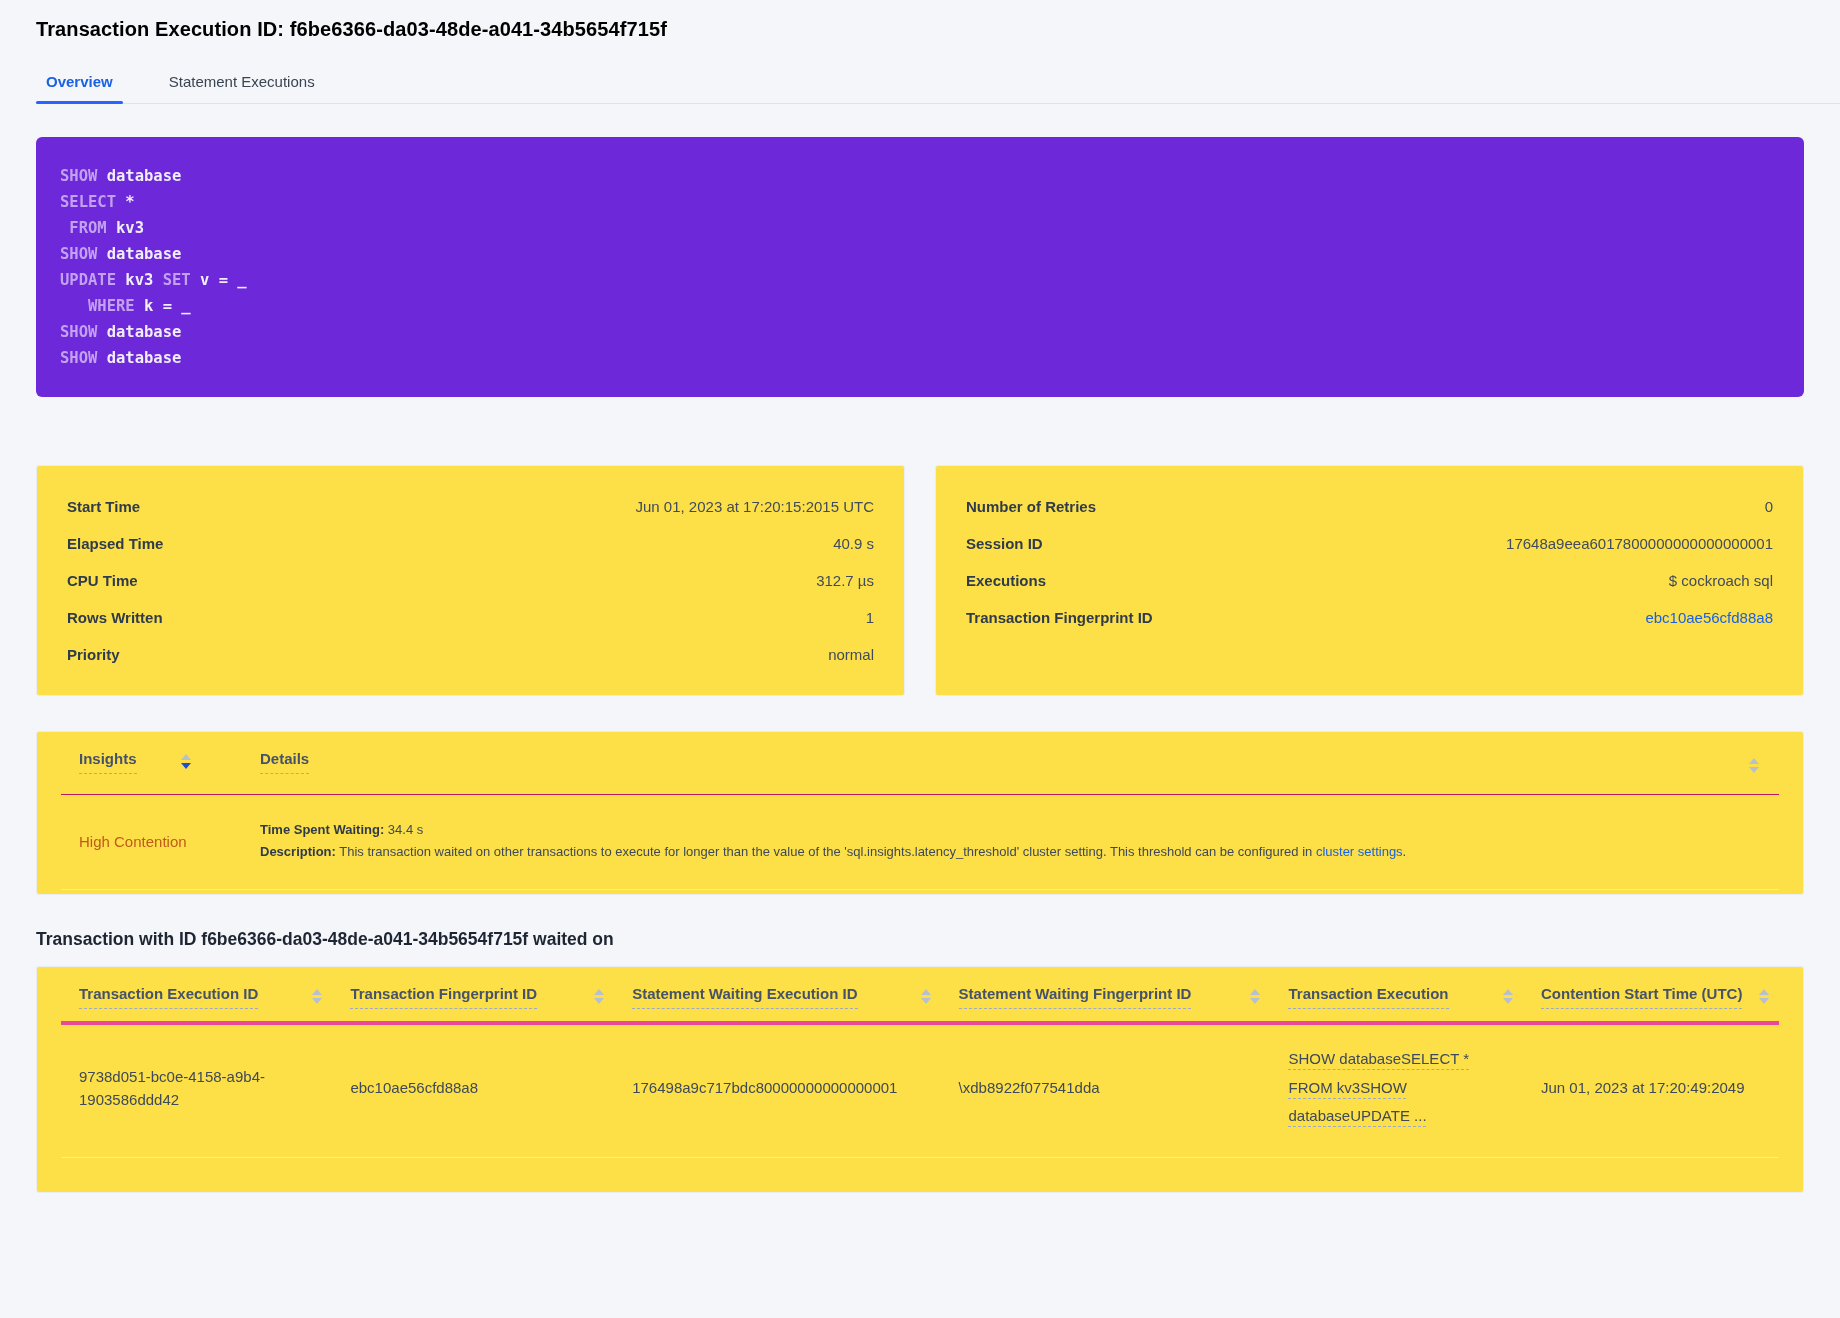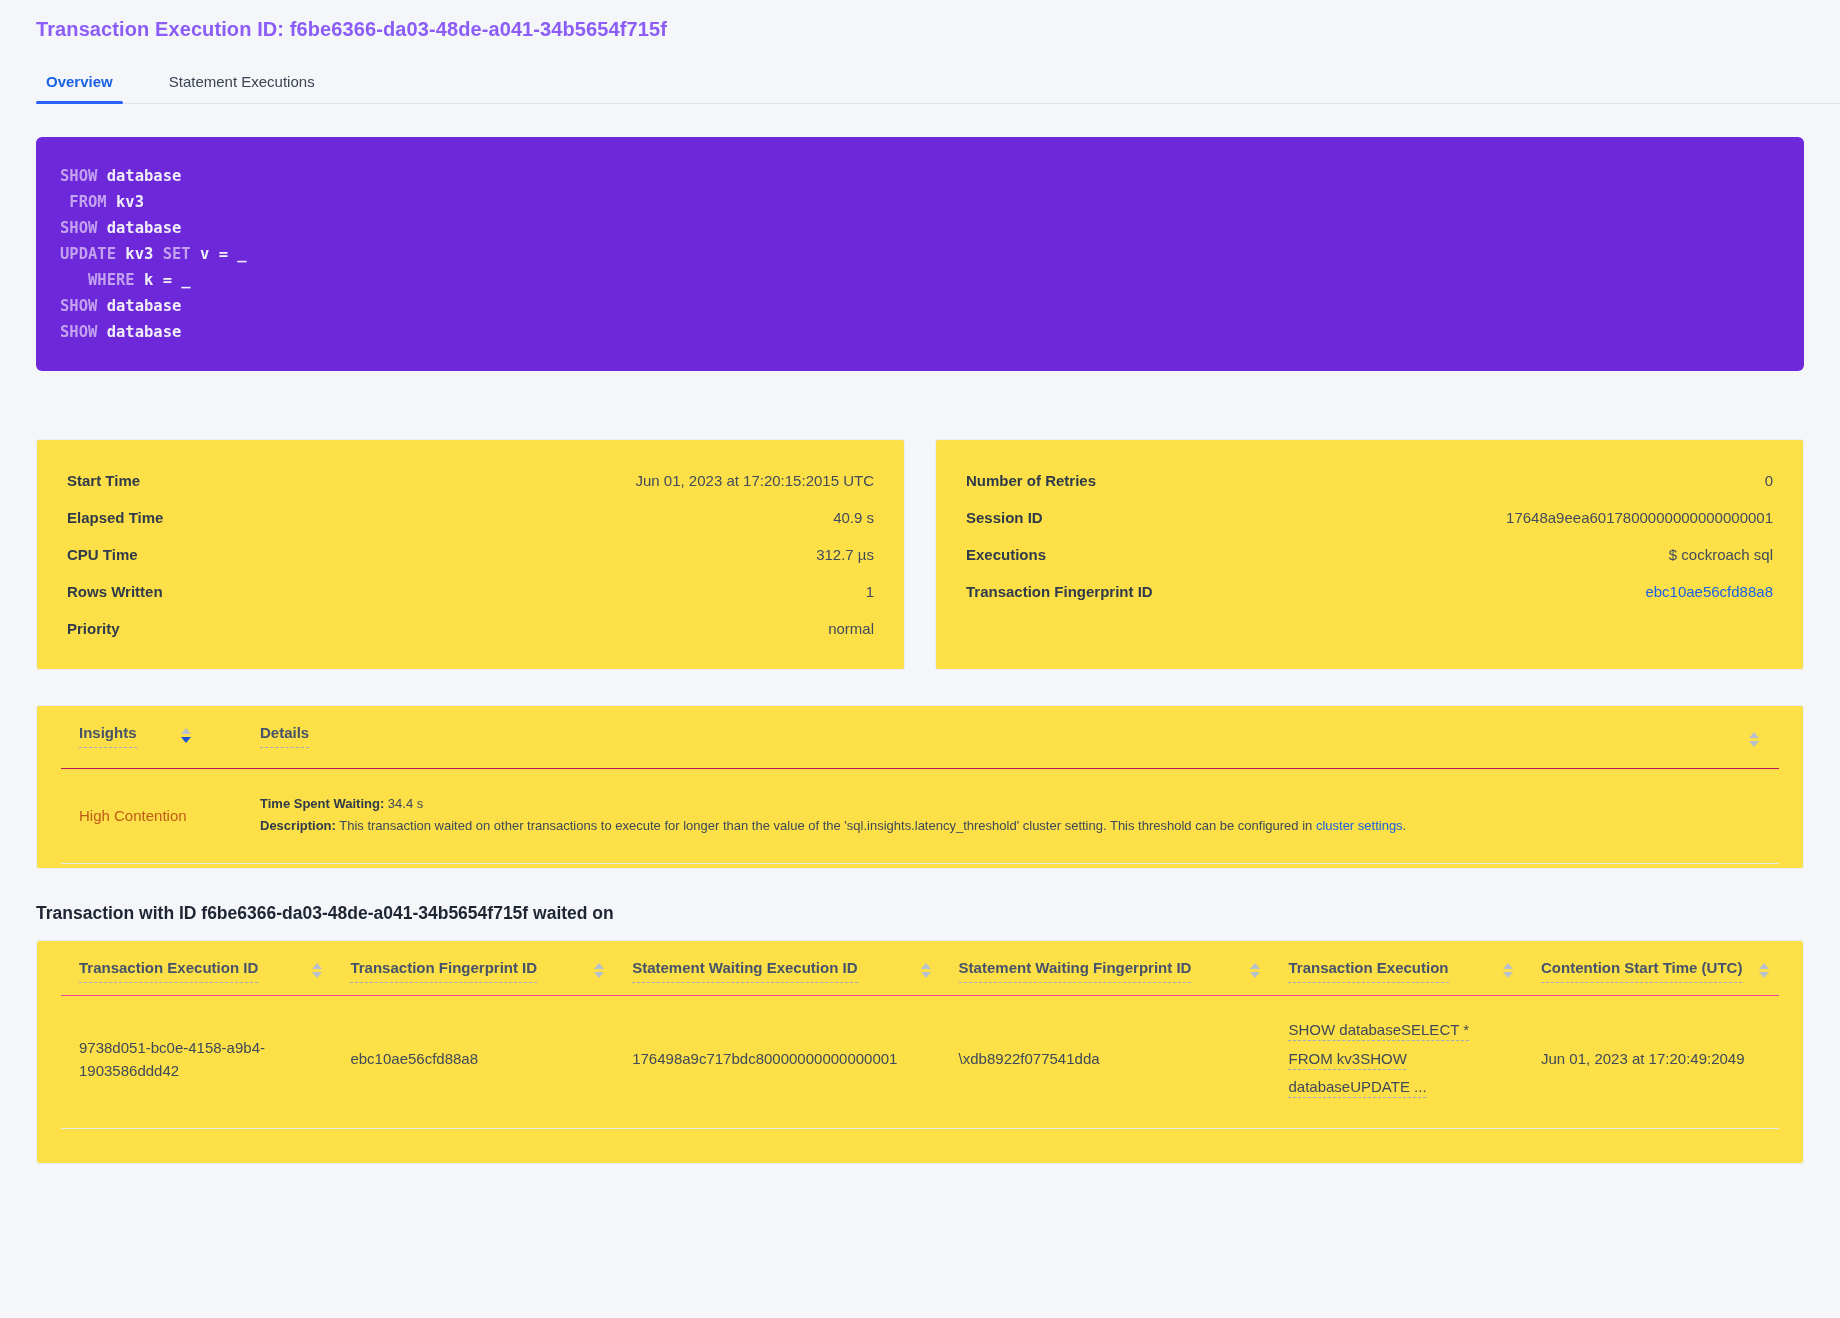--- a/index.html
+++ b/index.html
@@ -10,21 +10,21 @@
     color: #3c4758;
     overflow: hidden;
   }
   .page { padding: 18px 0 0 0; }
 
   
   .page-title {
     margin: 0 36px;
     font-size: 20px;
     font-weight: bold;
-    color: #8b5cf6;
+    color: #000000;
     letter-spacing: .1px;
   }
 
   
   .tab-bar {
     margin: 22px 0 0 36px;
     border-bottom: 1px solid #dfe4ec;
     display: flex;
   }
   .tab {
@@ -123,21 +123,21 @@
     margin: 34px 36px 0 36px;
     font-size: 17.5px;
     font-weight: bold;
     color: #1e2633;
   }
   .waited-card { margin: 16px 36px 0 36px; padding: 18px 24px 34px 24px; }
   .w-grid {
     display: grid;
     grid-template-columns: 15.8fr 16.4fr 19fr 19.2fr 14.7fr 14.9fr;
   }
-  .w-header { border-bottom: 1px solid #ec4899; padding-bottom: 12px; }
+  .w-header { border-bottom: 4px solid #ec4899; padding-bottom: 12px; }
   .w-th { padding-left: 18px; padding-right: 10px; display: flex; justify-content: space-between; align-items: flex-start; }
   .w-row { border-bottom: 1px solid #e4e9ef; padding: 20px 0 26px 0; align-items: center; }
   .w-td { padding-left: 18px; padding-right: 20px; font-size: 15px; color: #3e4959; line-height: 1.55; overflow-wrap: anywhere; }
   .dashed-link {
     color: #3e4959;
     text-decoration: underline dashed #9fabc0;
     text-decoration-thickness: 1px;
     text-underline-offset: 5px;
     cursor: pointer;
     line-height: 1.9;
@@ -151,20 +151,21 @@
   <h1 class="page-title">Transaction Execution ID: f6be6366-da03-48de-a041-34b5654f715f</h1>
 
   <div class="tab-bar">
     <div class="tab active">Overview</div>
     <div class="tab">Statement Executions</div>
   </div>
 
   <div class="sql-box">
     <div id="sql-code">
         <div class="sql-line"><span class="kw">SHOW</span><span class="id"> database</span></div>
+        <div class="sql-line"><span class="kw">SELECT</span><span class="id"> *</span></div>
         <div class="sql-line"><span class="id"> </span><span class="kw">FROM</span><span class="id"> kv3</span></div>
         <div class="sql-line"><span class="kw">SHOW</span><span class="id"> database</span></div>
         <div class="sql-line"><span class="kw">UPDATE</span><span class="id"> kv3 </span><span class="kw">SET</span><span class="id"> v = _</span></div>
         <div class="sql-line"><span class="id">   </span><span class="kw">WHERE</span><span class="id"> k = _</span></div>
         <div class="sql-line"><span class="kw">SHOW</span><span class="id"> database</span></div>
         <div class="sql-line"><span class="kw">SHOW</span><span class="id"> database</span></div>
       </div>
   </div>
 
   <div class="summary-row-wrap">

